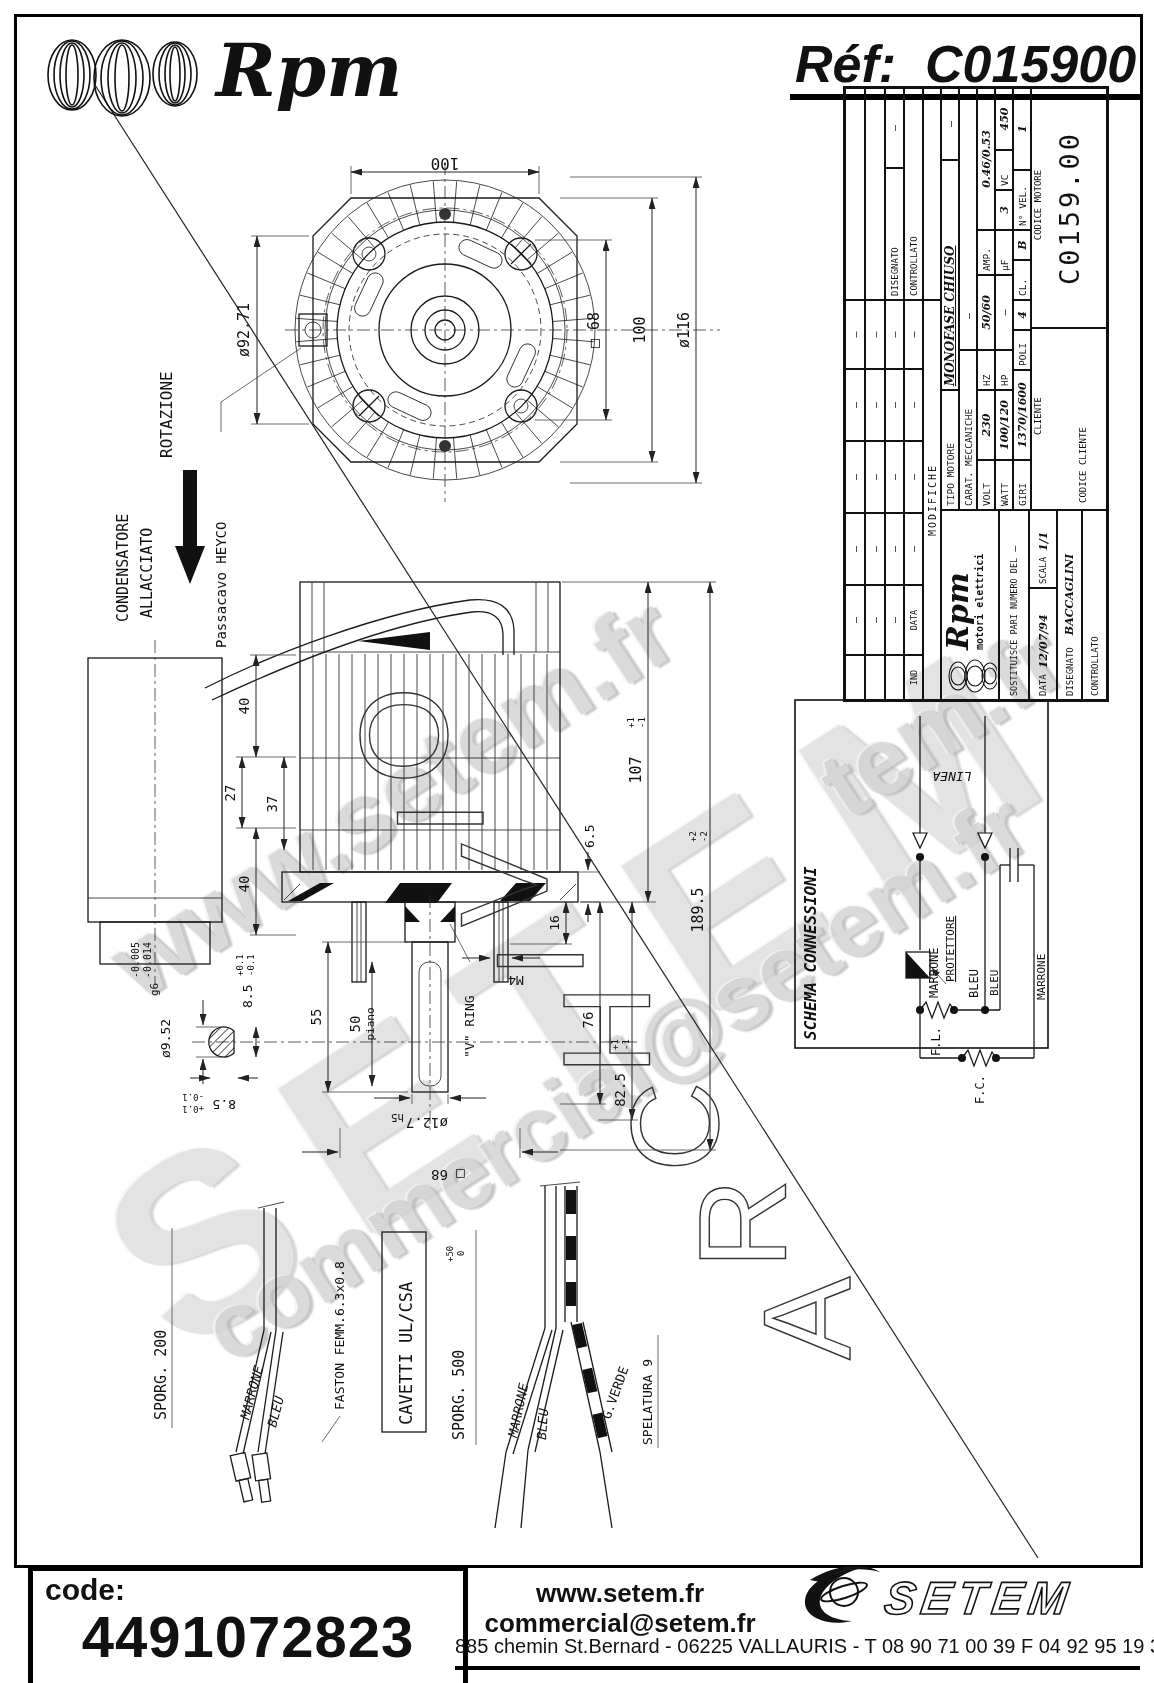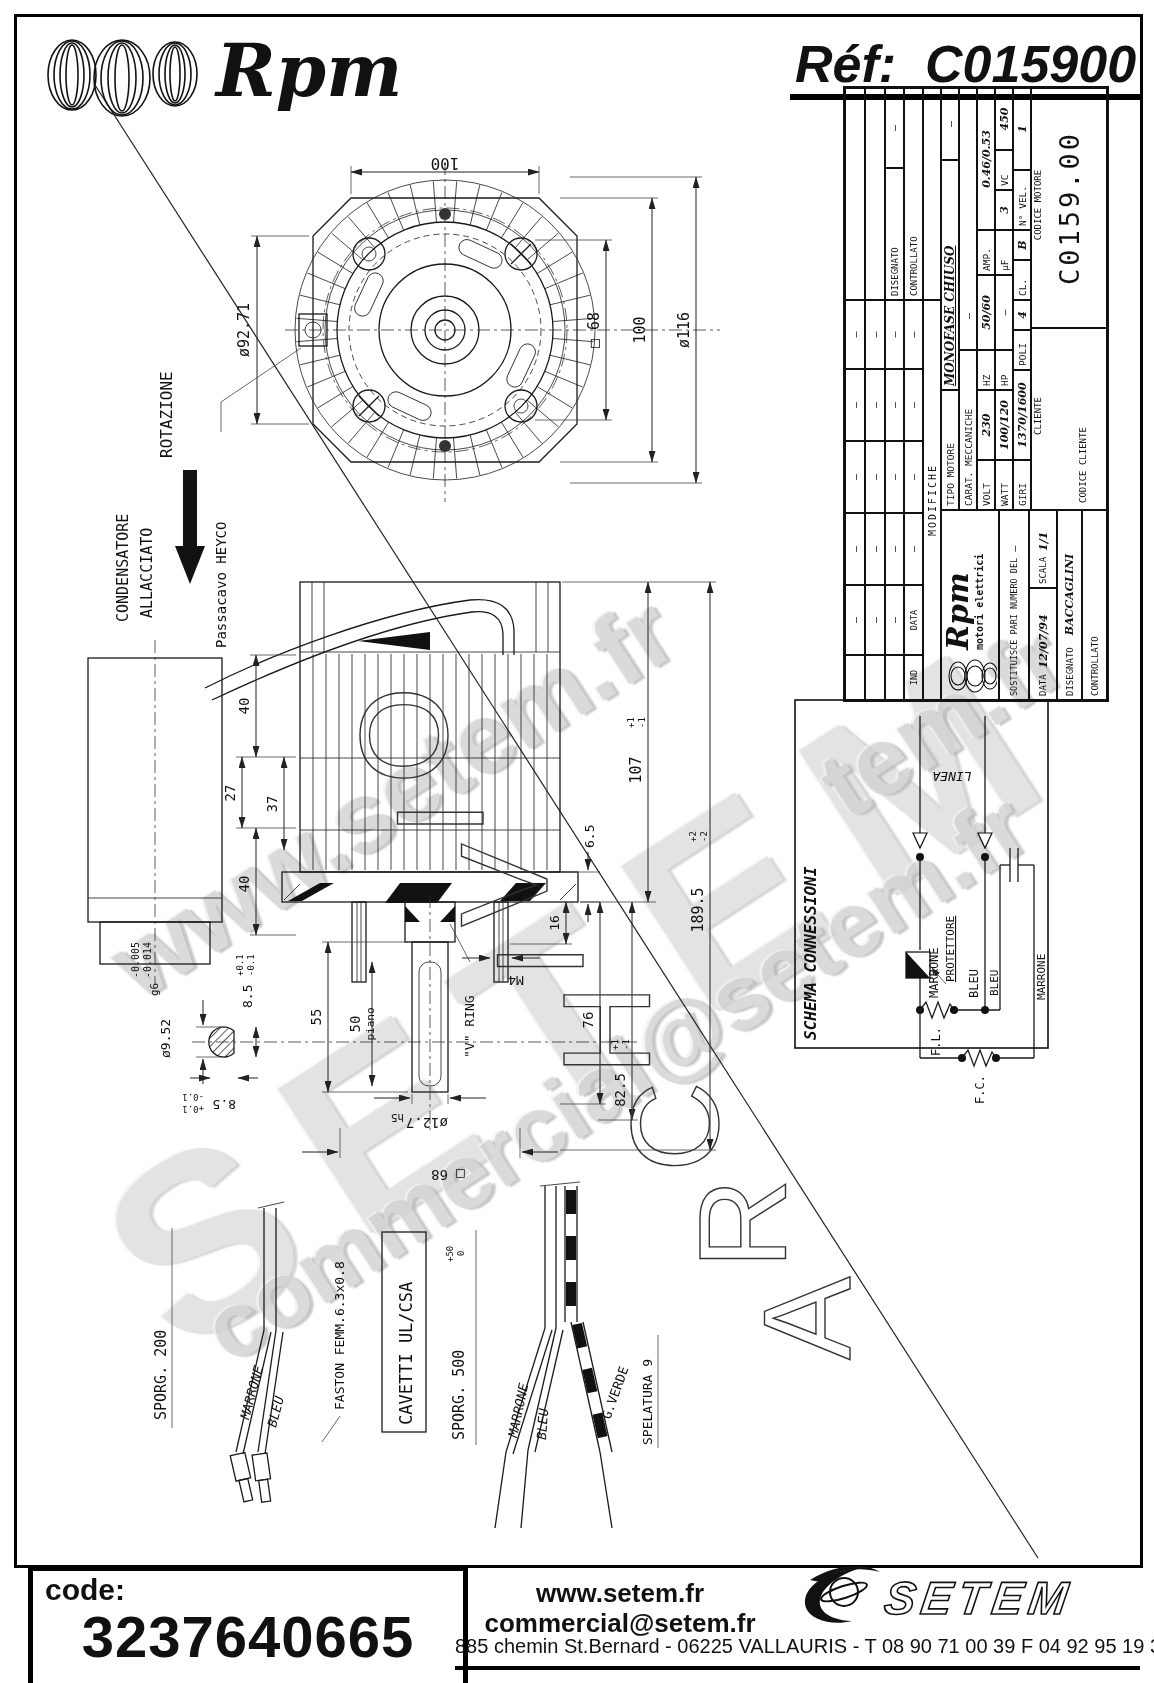--- a/index.html
+++ b/index.html
@@ -595,21 +595,21 @@
     </div>
     <div class="c" style="left:372px;top:186px;width:240px;height:76px;">
       <div class="hdr">CODICE MOTORE</div>
       <div style="position:absolute;left:0;top:22px;width:100%;text-align:center;font-size:27px;letter-spacing:3px;">C0159.00</div>
     </div>
   </div>
 
   <div id="footer">
     <div id="code-box">
       <div id="code-label">code:</div>
-      <div id="code-value">3237640665</div>
+      <div id="code-value">4491072823</div>
     </div>
     <div id="footer-center">
       <div>www.setem.fr</div>
       <div>commercial@setem.fr</div>
     </div>
     <svg id="setem-logo" width="350" height="78" viewBox="0 0 350 78">
       <path d="M 70,6 C 28,10 10,30 16,46 C 21,58 42,64 62,59 C 36,58 26,46 31,34 C 36,22 52,12 70,6 Z" fill="#111"></path>
       <path d="M 20,18 C 44,2 76,0 90,10 C 68,4 44,8 30,20 Z" fill="#111"></path>
       <circle cx="54" cy="30" r="14" fill="#fff" stroke="#111" stroke-width="2"></circle>
       <ellipse cx="54" cy="30" rx="24" ry="6" fill="none" stroke="#111" stroke-width="2" transform="rotate(-18 54 30)"></ellipse>

